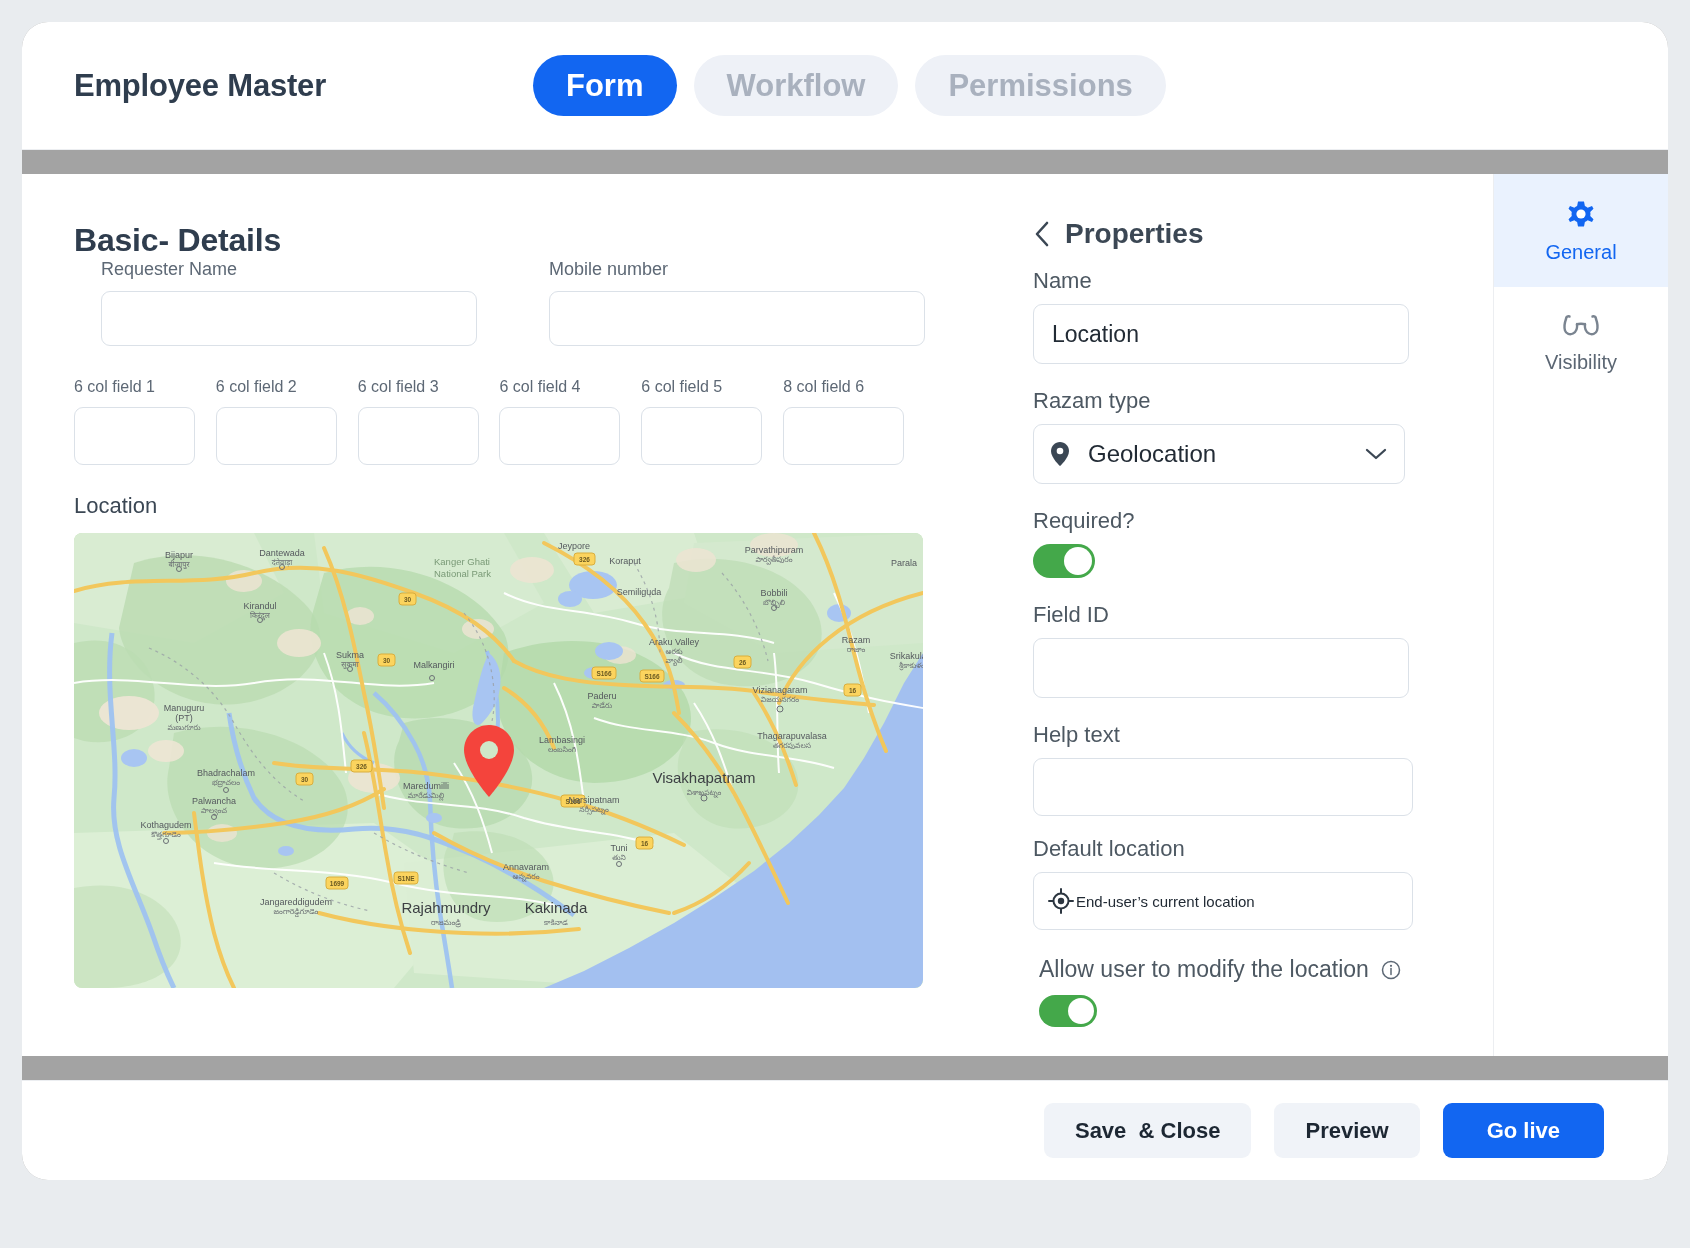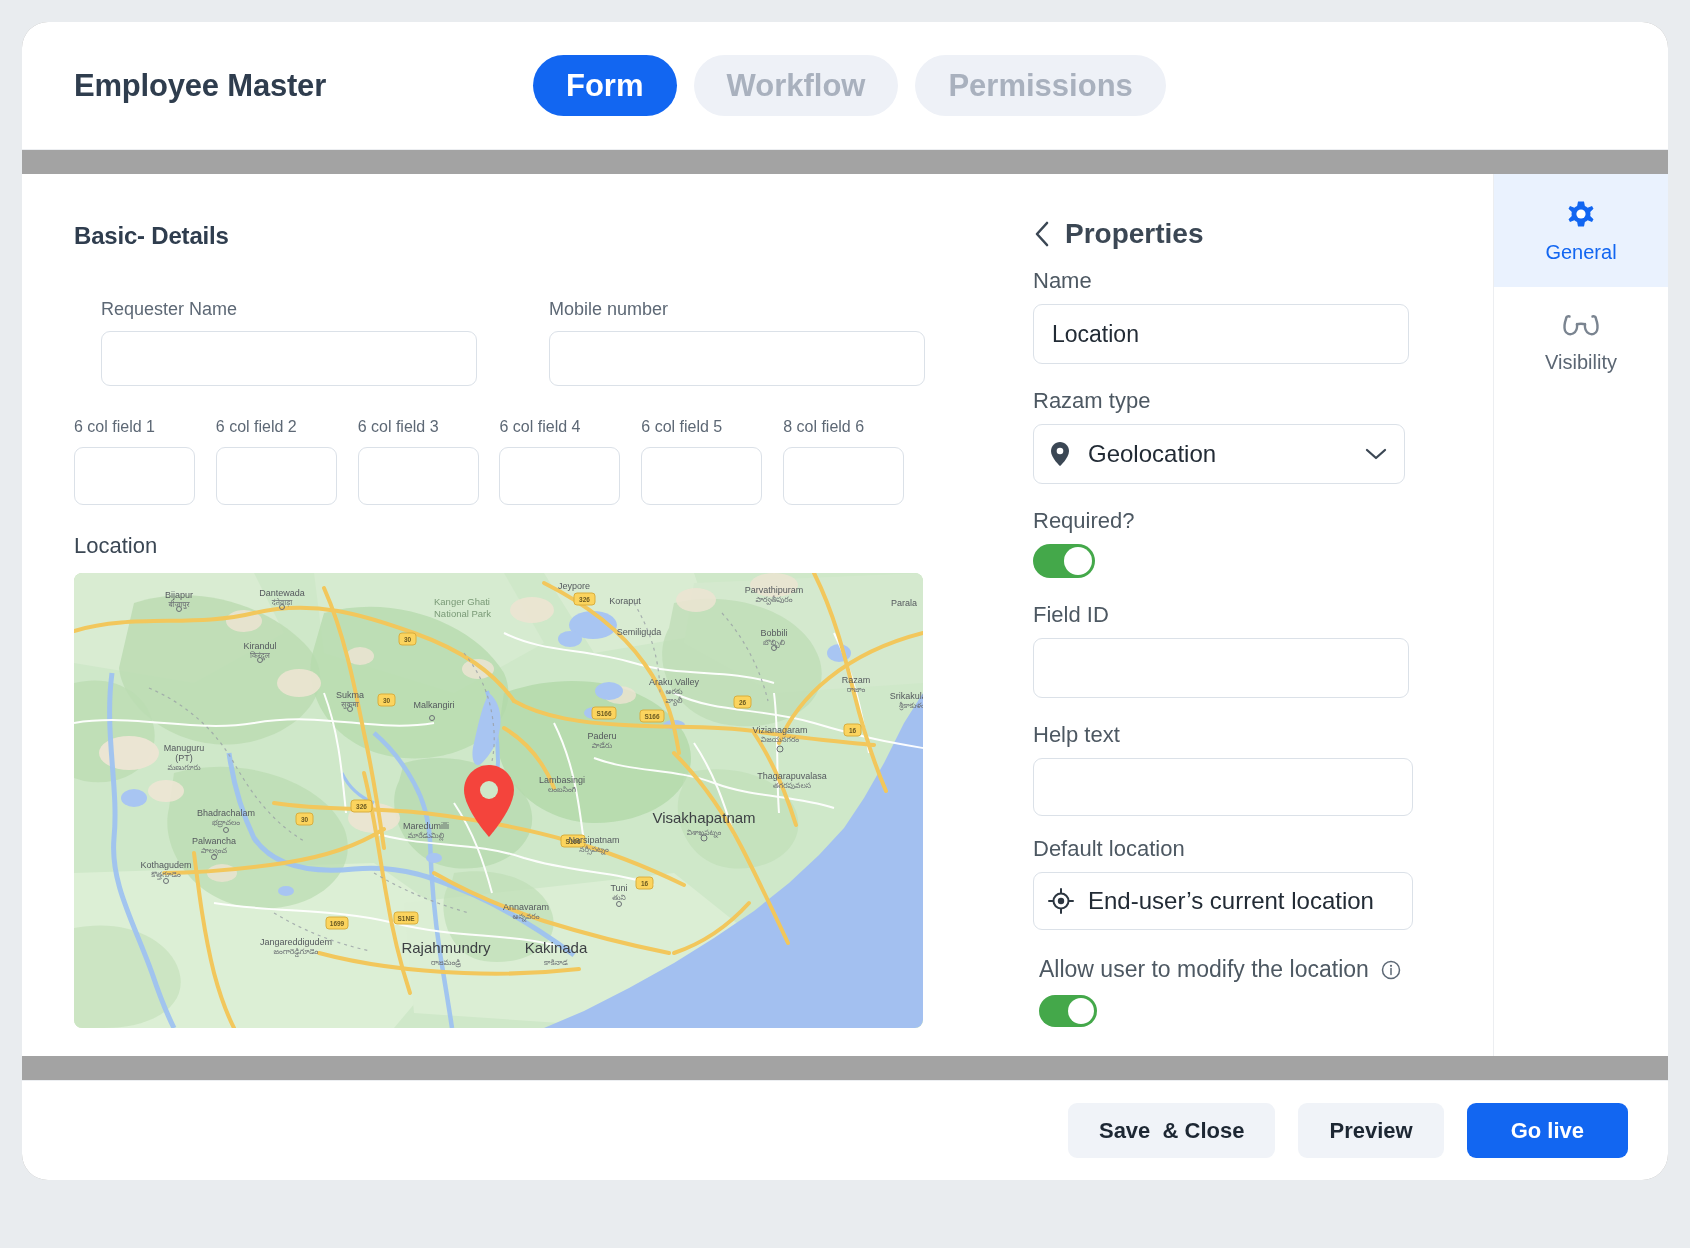--- a/index.html
+++ b/index.html
@@ -77,24 +77,23 @@
 
   
   #form-canvas {
     width: 955px;
     flex: 0 0 955px;
     padding: 48px 52px 0 52px;
     overflow: hidden;
     background: #ffffff;
   }
   #section-title {
-    font-size: 24px;
+    font-size: 32px;
     font-weight: bold;
     color: #2f3d4e;
-    margin-bottom: 49px;
     letter-spacing: -0.2px;
   }
   .field-label {
     font-size: 18px;
     color: #5d6875;
     margin-bottom: 11px;
     white-space: nowrap;
   }
   .field-box {
     border: 1px solid #dbe1e8;
@@ -206,23 +205,23 @@
     height: 58px;
     border: 1px solid #dbe1e8;
     border-radius: 9px;
     background: #ffffff;
     display: flex;
     align-items: center;
     padding: 0 14px;
     cursor: pointer;
   }
   .default-loc-box .dl-text {
-    font-size: 24px;
+    font-size: 15px;
     color: #222b35;
-    margin-left: 14px;
+    margin-left: 2px;
   }
 
   
   .toggle {
     width: 62px;
     height: 34px;
     border-radius: 999px;
     background: #44a84a;
     position: relative;
     cursor: pointer;
@@ -269,21 +268,21 @@
 
   
   #footer {
     flex: 0 0 100px;
     height: 100px;
     border-top: 1px solid #eceef1;
     background: #ffffff;
     display: flex;
     align-items: center;
     justify-content: flex-end;
-    padding-right: 40px;
+    padding-right: 64px;
     gap: 23px;
   }
   .footer-btn {
     border: none;
     border-radius: 9px;
     font-family: "Liberation Sans", sans-serif;
     font-size: 22px;
     font-weight: bold;
     height: 55px;
     padding: 0 31px;

